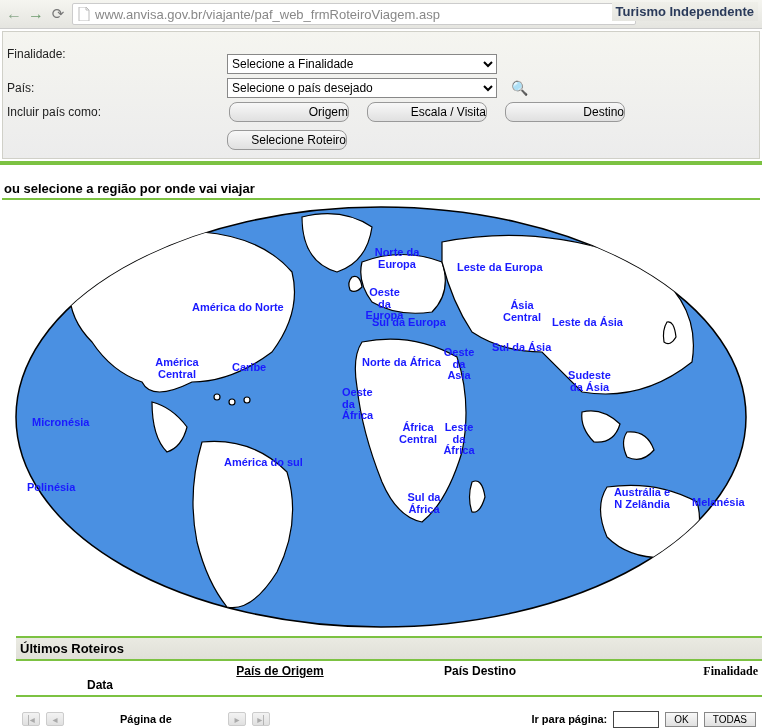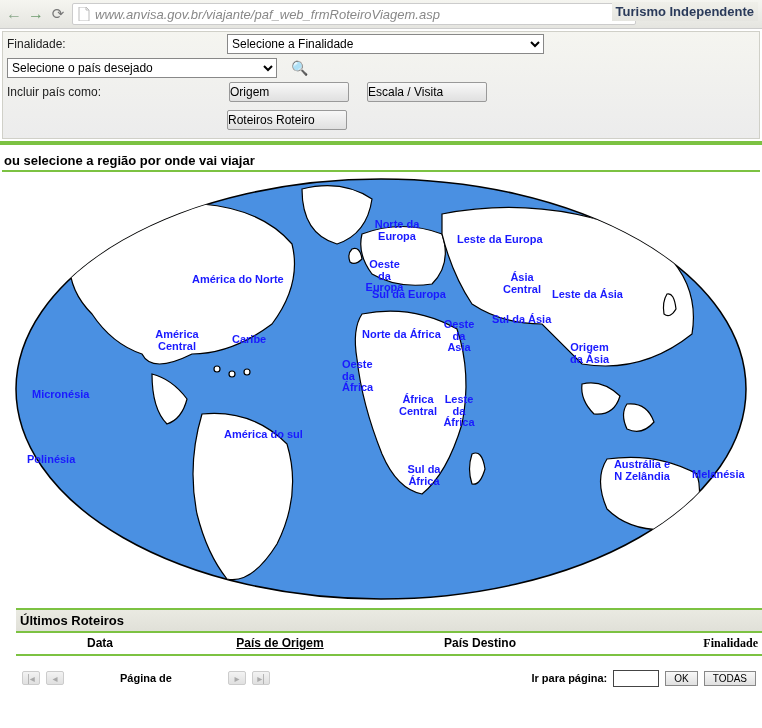--- a/index.html
+++ b/index.html
@@ -37,21 +37,20 @@
     display: flex;
     align-items: center;
     background: #fff;
     border: 1px solid #ccc;
     border-radius: 2px;
     padding: 2px 4px;
     color: #888;
     font-size: 13px;
     height: 22px;
     margin-right: 120px;
-    font-style: italic;
   }
   .file-icon {
     width: 14px; height: 14px;
     margin-right: 4px;
     display:inline-flex;align-items:center;justify-content:center;
     color:#bbb;
   }
   .brand {
     position: absolute;
     right: 4px;
@@ -76,48 +75,48 @@
     width: 220px;
     font-size: 12px;
     color: #222;
   }
   .select {
     font-size: 12px;
     height: 20px;
     background: #fff;
     border: 1px solid #888;
   }
-  .sel-finalidade { width: 317px; }
+  .sel-finalidade { width: 270px; margin-top: 20px; }
   .sel-pais { width: 270px; }
   .btn {
     font-size: 12px;
     padding: 2px 0;
-    text-align: left;
+    text-align: right;
     background: linear-gradient(#f8f8f8,#e0e0e0);
     border: 1px solid #999;
     cursor: pointer;
-    border-radius: 2px;
+    border-radius: 8px;
   }
   .btn-wide { width: 120px; }
   .btn-row {
     display: flex;
     gap: 18px;
     margin-left: 2px;
   }
   .magnify {
     margin-left: 14px;
     font-size: 14px;
     color: #555;
     cursor: pointer;
   }
   .confirm-row { padding: 6px 4px 8px 224px; }
   .section-title {
     font-size: 13px;
     font-weight: bold;
-    padding: 8px 4px 2px 4px;
+    padding: 16px 4px 2px 4px;
     border-top: 4px solid #7cc242;
     background: #fff;
   }
   .green-line { height: 2px; background: #7cc242; margin: 0 2px; }
   .map-wrap {
     position: relative;
     width: 758px;
     height: 430px;
     margin: 2px auto 0 auto;
     overflow: hidden;
@@ -145,21 +144,21 @@
     padding: 3px 4px;
   }
   .col-headers {
     display: flex;
     font-weight: bold;
     font-size: 12px;
     padding: 3px 4px;
     border-bottom: 2px solid #7cc242;
     background: #fff;
   }
-  .col-data { flex: 0 0 160px; text-align:center;}
+  .col-data { flex: 0 0 160px; text-align:center;margin-top:14px;}
   .col-origem { flex: 0 0 200px; text-align:center;text-decoration:underline;}
   .col-destino { flex: 0 0 200px; text-align:center;}
   .col-final { flex: 1; text-align:right;font-family:Liberation Serif, serif;}
   .pager {
     display: flex;
     align-items: center;
     padding: 4px 6px;
     font-size: 11px;
     gap: 6px;
     background: #fff;
@@ -211,34 +210,36 @@
 </div>
 
 <div class="form-area">
   <div class="form-row">
     <div class="form-label">Finalidade:</div>
     <select class="select sel-finalidade">
       <option>Selecione a Finalidade</option>
     </select>
   </div>
   <div class="form-row">
+    <div class="form-label">País:</div>
     <select class="select sel-pais">
       <option>Selecione o país desejado</option>
     </select>
     <span class="magnify">🔍</span>
   </div>
   <div class="form-row">
     <div class="form-label">Incluir país como:</div>
     <div class="btn-row">
       <button class="btn btn-wide">Origem</button>
       <button class="btn btn-wide">Escala / Visita</button>
+      <button class="btn btn-wide">Destino</button>
     </div>
   </div>
   <div class="form-row confirm-row">
-    <button class="btn btn-wide">Roteiros Roteiro</button>
+    <button class="btn btn-wide">Selecione Roteiro</button>
   </div>
 </div>
 
 <div class="section-title">ou selecione a região por onde vai viajar</div>
 <div class="green-line"></div>
 
 <div class="map-wrap">
 
   <svg viewBox="0 0 758 430">
     <defs>
@@ -295,21 +296,21 @@
   <span class="region-label" style="left:455px;top:60px">Leste da Europa</span>
   <span class="region-label" style="left:360px;top:155px">Norte da África</span>
   <span class="region-label" style="left:340px;top:185px;width:45px;white-space:normal">Oeste da África</span>
   <span class="region-label" style="left:395px;top:220px;width:42px;white-space:normal;text-align:center">África Central</span>
   <span class="region-label" style="left:437px;top:220px;width:40px;white-space:normal;text-align:center">Leste da África</span>
   <span class="region-label" style="left:402px;top:290px;width:40px;white-space:normal;text-align:center">Sul da África</span>
   <span class="region-label" style="left:438px;top:145px;width:38px;white-space:normal;text-align:center">Oeste da Asia</span>
   <span class="region-label" style="left:500px;top:98px;width:40px;white-space:normal;text-align:center">Ásia Central</span>
   <span class="region-label" style="left:490px;top:140px">Sul da Ásia</span>
   <span class="region-label" style="left:550px;top:115px">Leste da  Ásia</span>
-  <span class="region-label" style="left:565px;top:168px;width:45px;white-space:normal;text-align:center">Origem da Ásia</span>
+  <span class="region-label" style="left:565px;top:168px;width:45px;white-space:normal;text-align:center">Sudeste da Ásia</span>
   <span class="region-label" style="left:610px;top:285px;width:60px;white-space:normal;text-align:center">Austrália e N Zelândia</span>
   <span class="region-label" style="left:690px;top:295px">Melanésia</span>
 </div>
 
 <div class="footer-section">
   <div class="footer-title">Últimos Roteiros</div>
   <div class="col-headers">
     <div class="col-data">Data</div>
     <div class="col-origem">País de Origem</div>
     <div class="col-destino">País Destino</div>

